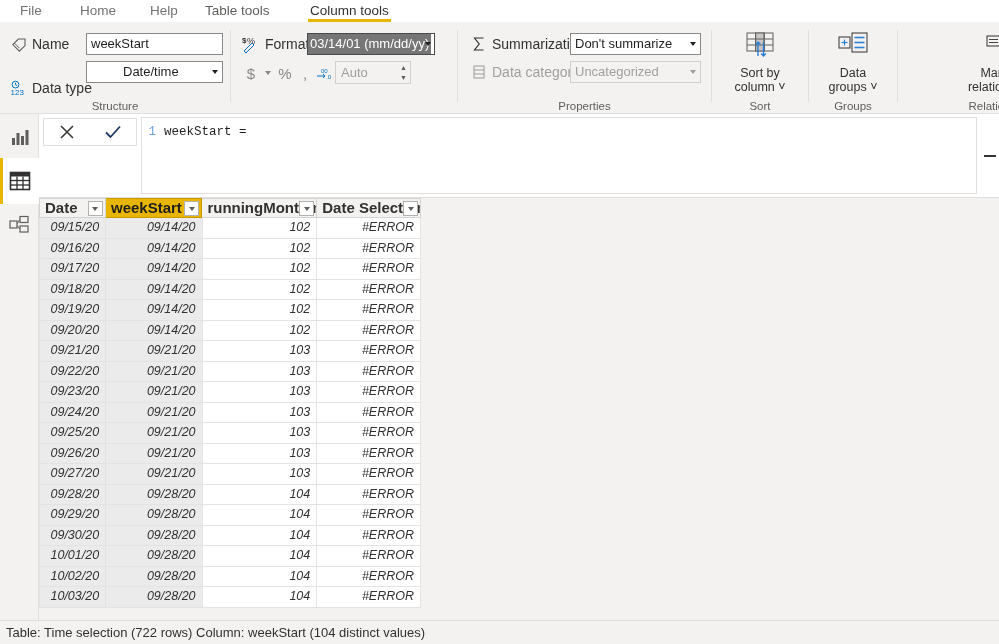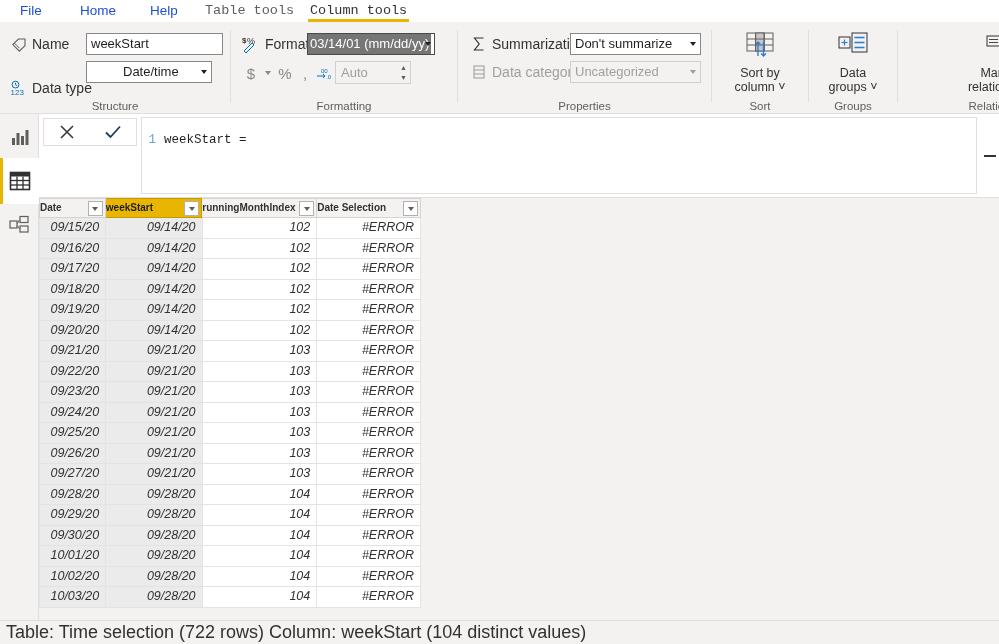--- a/index.html
+++ b/index.html
@@ -14,24 +14,24 @@
   #app { position: relative; width: 999px; height: 644px; background: #f3f2f1; }
 
   
   .tabstrip {
     position: absolute; top: 0; left: 0; width: 999px; height: 22px;
     background: #ffffff; overflow: hidden;
   }
   .tabstrip .tabs { position: relative; height: 22px; }
   .tab {
     position: absolute; bottom: 0; height: 22px;
-    font-size: 13.5px; color: #1d4ed8; line-height: 22px;
+    font-size: 13.5px; color: #737373; line-height: 22px;
     padding: 0 10px; white-space: nowrap; cursor: default;
   }
-  .tab.contextual { color: #605e5c; font-family: Liberation Mono, monospace; }
+  .tab.contextual { color: #605e5c; }
   .tab.active { color: #333333; }
   .tab.active::after {
     content: ""; position: absolute; left: 8px; right: 8px; bottom: 0;
     height: 3px; background: #E8B600;
   }
   .tab-file   { left: 10px; }
   .tab-home   { left: 70px; }
   .tab-help   { left: 140px; }
   .tab-tabletools  { left: 195px; background: #ffffff; }
   .tab-columntools { left: 300px; background: #ffffff; }
@@ -76,21 +76,21 @@
     border-right: 3.5px solid transparent; border-top: 4.5px solid #201f1e;
   }
   .combo.disabled {
     background: #f3f2f1; border-color: #d2d0ce; color: #a19f9d;
   }
   .combo.disabled .caret { border-top-color: #a19f9d; }
 
   #name-label   { left: 8px;  top: 12px; }
   #name-input   { position: absolute; left: 86px; top: 11px; width: 137px; }
   #dtype-label  { left: 8px;  top: 40px; margin-top: 16px; }
-  #dtype-combo  { position: absolute; left: 86px; top: 39px; width: 126px; padding-left: 36px; }
+  #dtype-combo  { position: absolute; left: 86px; top: 39px; width: 137px; padding-left: 36px; }
 
   
   .grp-formatting { left: 231px; width: 226px; }
   #fmt-label  { left: 10px; top: 12px; }
   #fmt-combo  {
     position: absolute; left: 76px; top: 11px; width: 128px; height: 22px;
     background: #ffffff; border: 1px solid #4a4a4a; font-size: 13px;
     padding: 0 0 0 0; position: absolute; overflow: hidden;
   }
   #fmt-combo .sel {
@@ -176,21 +176,21 @@
     display: flex; align-items: center; justify-content: space-around;
   }
   .fbar-btns .b {
     width: 40px; height: 26px; display: flex; align-items: center;
     justify-content: center;
   }
   .fbar-editor {
     position: absolute; left: 102px; top: 3px; right: 22px; bottom: 3px;
     border: 1px solid #e1dfdd; background: #ffffff;
     font-family: "Liberation Mono", monospace; font-size: 12.5px;
-    padding: 13px 0 0 0; overflow: hidden;
+    padding: 5px 0 0 0; overflow: hidden;
   }
   .fline { height: 19px; line-height: 19px; white-space: pre; }
   .fline .num {
     display: inline-block; width: 22px; text-align: right; padding-right: 8px;
     color: #6ca0dc; font-family: "Liberation Mono", monospace;
   }
   .k-key   { color: #0070c0; }
   .k-fn    { color: #0070c0; }
   .k-var   { color: #1f9d9d; }
   .k-txt   { color: #201f1e; }
@@ -202,22 +202,22 @@
   
   .gridwrap {
     position: absolute; left: 39px; top: 198px; right: 0; bottom: 24px;
     background: #f3f2f1; overflow: hidden;
   }
   .grid { position: absolute; left: 0; top: 0; width: 382px; }
   .ghead { display: flex; height: 20px; }
   .gh {
     position: relative; height: 20px; background: #f3f2f1;
     border: 1px solid #d6d4d2; border-left: none;
-    font-size: 10px; font-weight: bold; color: #323130;
-    line-height: 18px; white-space: nowrap; overflow: hidden;
+    font-size: 15px; font-weight: bold; color: #323130;
+    line-height: 18px; padding-left: 5px; white-space: nowrap; overflow: hidden;
   }
   .gh:first-child { border-left: 1px solid #d6d4d2; }
   .gh.sel { background: #E8B600; border-color: #c99a00; color: #201f1e; }
   .gh .fbtn {
     position: absolute; right: 2px; top: 2px; width: 15px; height: 15px;
     border: 1px solid #b3b0ad; background: #ffffff;
     display: flex; align-items: center; justify-content: center;
   }
   .gh .fbtn i {
     width: 0; height: 0; border-left: 3.5px solid transparent;
@@ -236,21 +236,21 @@
   .gc.r { text-align: right; }
   .w-date { width: 72px; }
   .w-week { width: 104px; }
   .w-idx  { width: 124px; }
   .w-sel  { width: 112px; }
 
   
   .statusbar {
     position: absolute; left: 0; bottom: 0; width: 999px; height: 24px;
     background: #f3f2f1; border-top: 1px solid #e1dfdd;
-    font-size: 18px; color: #323130; line-height: 23px; padding-left: 6px;
+    font-size: 13px; color: #323130; line-height: 23px; padding-left: 6px;
     white-space: nowrap;
   }
   svg { display: block; }
 </style>
 </head>
 <body>
 
 <div id="app">
 
   <div class="tabstrip">
@@ -327,21 +327,20 @@
         </span>
       </div>
       <div class="spin">
         <span>Auto</span>
         <span class="arrows">
             <span>▲</span>
             <span>▼</span>
           </span>
       </div>
 
-      <div class="glabel">Formatting</div>
     </div>
     <div class="rsep" style="left:457px;"></div>
 
     <div class="rgroup grp-properties">
       <div class="field-row" id="summ-label">
         <span class="ficon">
           <svg width="16" height="16" viewBox="0 0 16 16">
               <path d="M12.5 2 H3.5 L8.2 8 L3.5 14 H12.5" fill="none" stroke="#323130" stroke-width="1.2"></path>
             </svg>
         </span>

